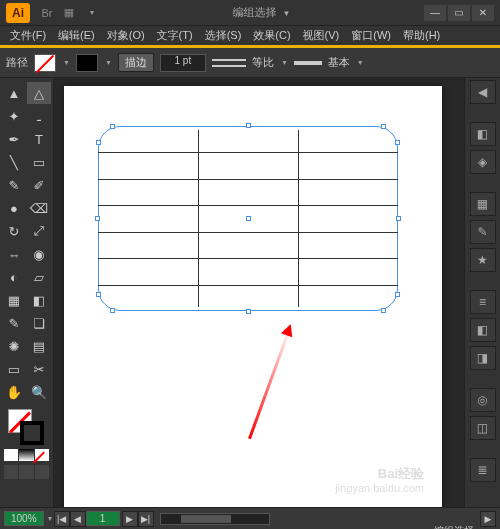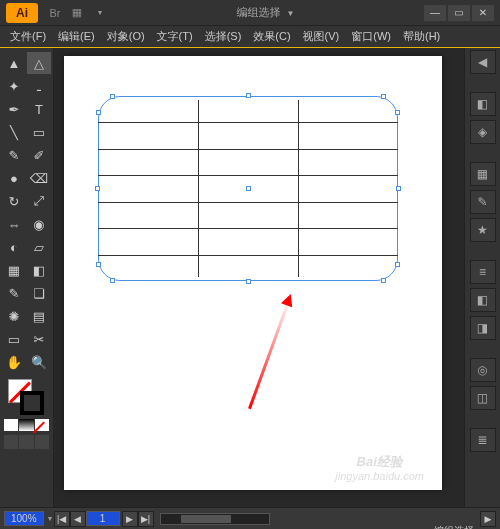--- a/index.html
+++ b/index.html
@@ -1,30 +1,30 @@
 <!DOCTYPE html>
 <html><head>
 <meta charset="utf-8">
 <style>
   * { margin: 0; padding: 0; box-sizing: border-box; font-family: "Microsoft YaHei", sans-serif; }
   body { background: #2a2a2a; color: #ccc; font-size: 11px; overflow: hidden; }
   .app { width: 500px; height: 529px; background: #333333; position: relative; display: flex; flex-direction: column; }
   
   
   .titlebar { height: 26px; background: #333; display: flex; align-items: center; padding: 0 6px; border-bottom: 1px solid #222; }
-  .logo { width: 32px; height: 20px; background: #ff9a00; color: #4a1e00; font-weight: bold; font-size: 12px; display: flex; align-items: center; justify-content: center; border-radius: 3px; }
+  .logo { width: 24px; height: 20px; background: #ff9a00; color: #4a1e00; font-weight: bold; font-size: 12px; display: flex; align-items: center; justify-content: center; border-radius: 3px; }
   .titlebar-icons { margin-left: 10px; display: flex; gap: 8px; color: #888; }
   .titlebar-icons span { width: 14px; height: 14px; display: inline-flex; align-items: center; justify-content: center; }
   .titlebar-center { flex: 1; text-align: center; color: #aaa; font-size: 11px; }
   .titlebar-dd { font-size: 8px; margin-left: 3px; }
   .window-controls { display: flex; gap: 2px; }
   .window-controls div { width: 22px; height: 16px; background: #444; display: flex; align-items: center; justify-content: center; color: #ccc; font-size: 10px; }
   
   
-  .menubar { height: 22px; background: #333; display: flex; align-items: center; padding: 0 4px; border-bottom: 1px solid #eab308; }
+  .menubar { height: 22px; background: #333; display: flex; align-items: center; padding: 0 4px; border-bottom: 3px solid #eab308; }
   .menubar span { padding: 0 6px; color: #ccc; font-size: 11px; }
   
   
   .controlbar { height: 30px; background: #383838; display: flex; align-items: center; padding: 0 6px; gap: 6px; border-bottom: 1px solid #222; }
   .ctrl-label { color: #ccc; font-size: 11px; }
   .swatch { width: 22px; height: 18px; border: 1px solid #555; background: #fff; position: relative; }
   .swatch.nofiT::after { content: ""; position: absolute; left: -2px; right: -2px; top: 50%; border-top: 2px solid red; transform: rotate(-45deg); }
   .dd-tiny { font-size: 7px; color: #999; margin-left: 1px; }
   .swatch.black { background: #000; }
   .btn-pill { background: #5a5a5a; border: 1px solid #222; padding: 1px 6px; border-radius: 2px; color: #ddd; font-size: 11px; }
@@ -58,32 +58,32 @@
   .canvas-wrap { flex: 1; background: #333; overflow: hidden; display: flex; flex-direction: column; }
   .canvas-scroll { flex: 1; overflow: hidden; background: #282828; position: relative; }
   .artboard { position: absolute; left: 10px; top: 8px; width: 378px; height: 434px; background: #fff; box-shadow: 0 0 6px rgba(0,0,0,0.5); }
   .shape { position: absolute; left: 34px; top: 40px; width: 300px; height: 185px; }
   .rounded-rect { position: absolute; inset: 0; border: 1px solid #4a90e2; border-radius: 22px; }
   .gridline-h { position: absolute; left: 0; right: 0; border-top: 1px solid #333; }
   .gridline-v { position: absolute; top: 4px; bottom: 4px; border-left: 1px solid #333; }
   .anchor { position: absolute; width: 5px; height: 5px; background: #fff; border: 1px solid #4a90e2; }
   .arrow { position: absolute; left: 225px; top: 240px; width: 3px; height: 120px; background: linear-gradient(to bottom, rgba(255,0,0,0) 0%, #ff0000 100%); transform: rotate(20deg); transform-origin: top center; }
   .arrow::before { content: ""; position: absolute; top: -8px; left: -5px; border: 6px solid transparent; border-bottom: 12px solid #ff0000; }
-  .watermark { position: absolute; right: 18px; bottom: 7px; color: #c8c8c8; font-size: 11px; font-style: italic; text-align: center; line-height:1.2; opacity: 0.6; }
+  .watermark { position: absolute; right: 18px; bottom: 25px; color: #c8c8c8; font-size: 11px; text-align: right; line-height:1.2; opacity: 0.6; }
   .watermark .l1 { font-size: 13px; font-weight: bold; }
   
   
   .rightdock { width: 36px; background: #333; border-left: 1px solid #222; padding-top: 2px; }
   .dockcol { display: flex; flex-direction: column; align-items: center; gap: 4px; }
   .dockbtn { width: 26px; height: 24px; background: #3a3a3a; border: 1px solid #222; display: flex; align-items: center; justify-content: center; color: #aaa; font-size: 12px; }
   .docksep { height: 10px; }
   
   
   .statusbar { height: 22px; background: #383838; border-top: 1px solid #222; display: flex; align-items: center; padding: 0 4px; font-size: 10px; }
-  .status-field { background: #1d4ed8; border: 1px solid #555; padding: 1px 6px; color: #ccc; margin-right: 2px; }
+  .status-field { background: #15803d; border: 1px solid #555; padding: 1px 6px; color: #ccc; margin-right: 2px; }
   .nav-btn { width: 16px; height: 16px; background: #444; border: 1px solid #222; display: flex; align-items: center; justify-content: center; color: #ccc; font-size: 9px; }
   .status-right { margin-left: auto; color: #ccc; padding-right: 6px; margin-top: 24px; }
   .hscroll { flex: 0 0 110px; height: 12px; background: #222; border: 1px solid #555; margin: 0 6px; position: relative; }
   .hscroll::after { content: ""; position: absolute; left: 20px; width: 50px; top: 1px; bottom: 1px; background: #555; }
 </style>
 </head>
 <body>
 
 <div class="app">
 
@@ -110,20 +110,35 @@
     <span>编辑(E)</span>
     <span>对象(O)</span>
     <span>文字(T)</span>
     <span>选择(S)</span>
     <span>效果(C)</span>
     <span>视图(V)</span>
     <span>窗口(W)</span>
     <span>帮助(H)</span>
   </div>
 
+  <div class="controlbar">
+    <span class="ctrl-label">路径</span>
+    <div class="swatch nofiT"></div>
+      <span class="dd-tiny">▼</span>
+    <div class="swatch black"></div>
+      <span class="dd-tiny">▼</span>
+    <span class="btn-pill">描边</span>
+    <span class="input-num">1 pt</span>
+    <div class="stroke-sample"></div>
+    <span class="ctrl-label">等比</span>
+      <span class="dd-tiny">▼</span>
+    <div class="stroke-type"></div>
+    <span class="ctrl-label">基本</span>
+      <span class="dd-tiny">▼</span>
+  </div>
 
 
   <div class="main">
 
     <div class="toolbox">
       <div class="toolgrid">
         <div class="tool">▲</div>
         <div class="tool sel">△</div>
         <div class="tool">✦</div>
         <div class="tool">ـ</div>

